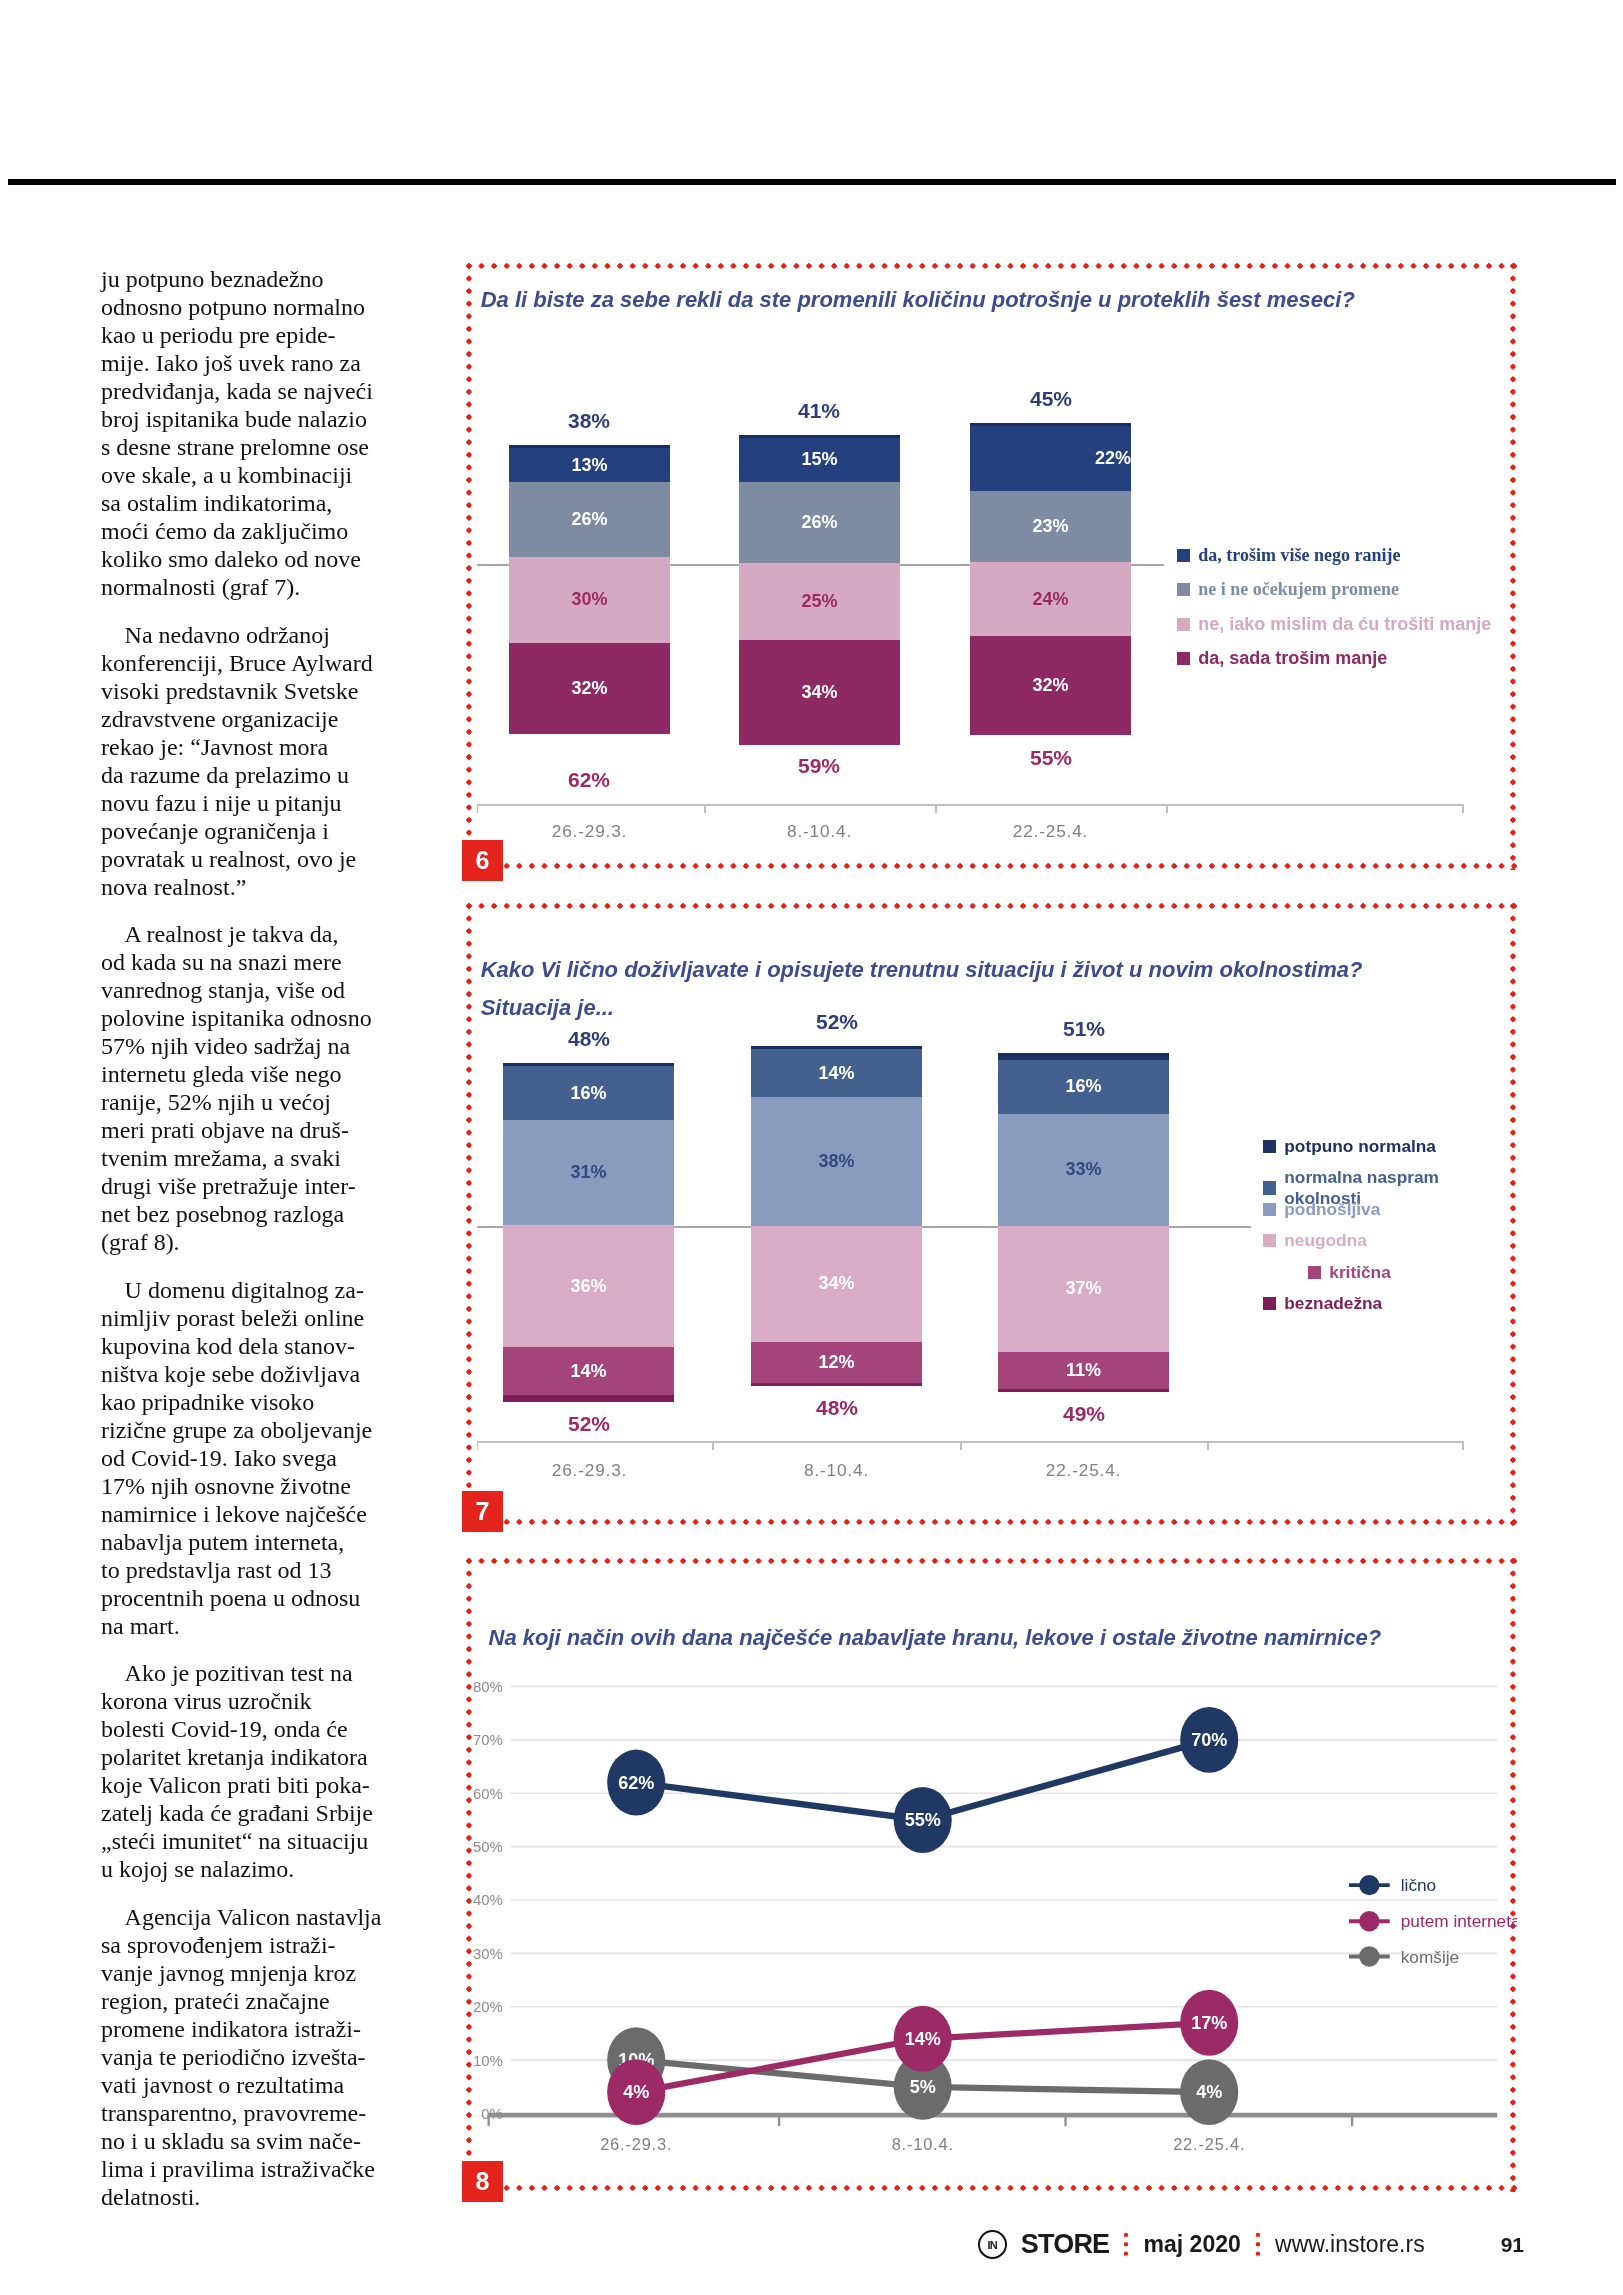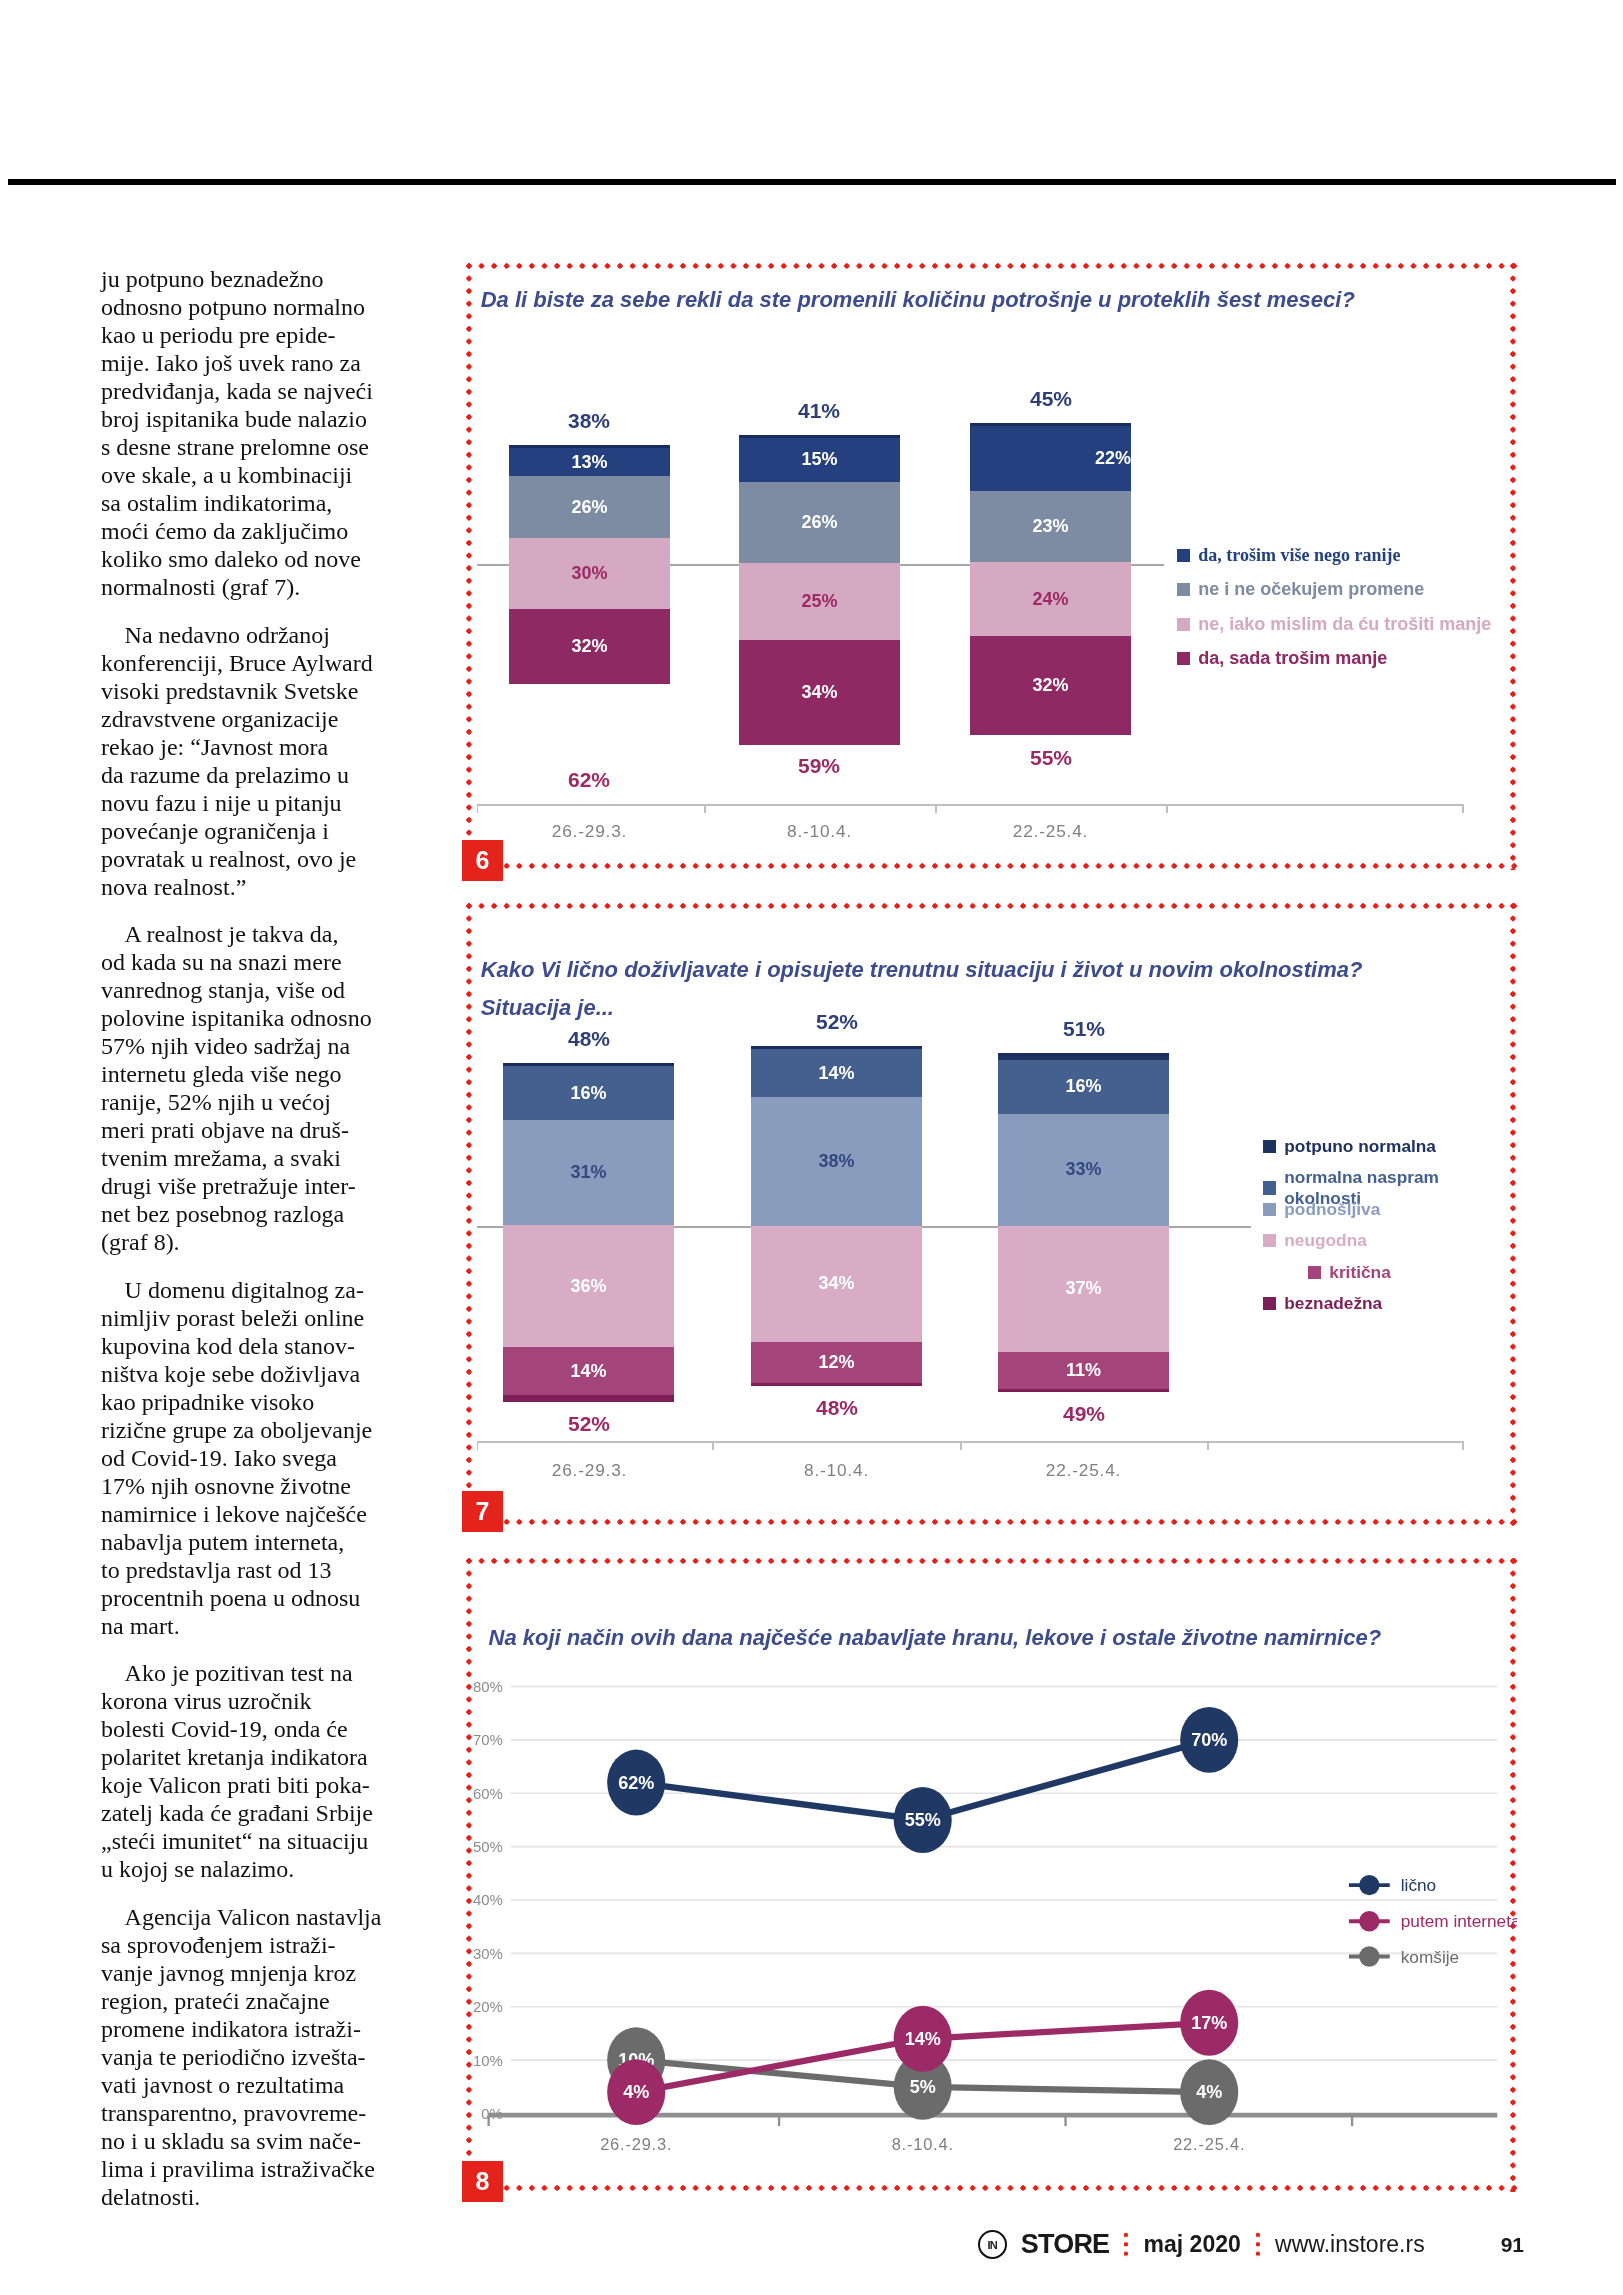--- a/index.html
+++ b/index.html
@@ -137,21 +137,21 @@
     <div class="dot-v b-right"></div>
     <div class="figtitle" style="top:25px;">Da li biste za sebe rekli da ste promenili količinu potrošnje u proteklih šest meseci?</div>
     <div class="plot">
         <div class="axisline" style="left: 11.8px; top: 542px; width: 986px;"></div>
         <div class="tick" style="left: 11.8px; top: 542px;"></div>
         <div class="tick" style="left: 239px; top: 542px;"></div>
         <div class="tick" style="left: 470px; top: 542px;"></div>
         <div class="tick" style="left: 701px; top: 542px;"></div>
         <div class="tick" style="left: 997px; top: 542px;"></div>
         <div class="divider" style="left: 11.8px; top: 302px; width: 687px;"></div>
-        <div class="bar" style="left: 44px; top: 183px; width: 161px; height: 239px;">
+        <div class="bar" style="left: 44px; top: 183px; width: 161px; height: 289px;">
           <div class="seg" style="height: 40px; background: rgb(36, 64, 126);">
             <div class="seglab" style="color: rgb(255, 255, 255);">13%</div>
           </div>
           <div class="seg" style="height: 81px; background: rgb(125, 140, 163);">
             <div class="seglab" style="color: rgb(255, 255, 255);">26%</div>
           </div>
           <div class="seg" style="height: 93px; background: rgb(213, 169, 194);">
             <div class="seglab" style="color: rgb(156, 42, 102);">30%</div>
           </div>
           <div class="seg" style="height: 99px; background: rgb(142, 41, 99);">
@@ -192,21 +192,21 @@
             <div class="seglab" style="color: rgb(255, 255, 255);">32%</div>
           </div>
         </div>
         <div class="toptotal" style="left: 523px; top: 125px;">45%</div>
         <div class="bottotal" style="left: 523px; top: 484px;">55%</div>
         <div class="catlab" style="left: 499px; top: 559px;">22.-25.4.</div>
         <div class="lgrow" style="left: 712px; top: 283px; font-size: 18px; color: rgb(36, 64, 126); font-family: Liberation Serif, serif;">
           <div class="lgswatch" style="background: rgb(36, 64, 126);"></div>
           <div class="">da, trošim više nego ranije</div>
         </div>
-        <div class="lgrow" style="left: 712px; top: 317px; font-size: 18px; color: rgb(125, 140, 163);">
+        <div class="lgrow" style="left: 712px; top: 317px; font-size: 18px; color: rgb(125, 140, 163); font-family: Liberation Serif, serif;">
           <div class="lgswatch" style="background: rgb(125, 140, 163);"></div>
           <div class="">ne i ne očekujem promene</div>
         </div>
         <div class="lgrow" style="left: 712px; top: 352px; font-size: 18px; color: rgb(213, 169, 194);">
           <div class="lgswatch" style="background: rgb(213, 169, 194);"></div>
           <div class="">ne, iako mislim da ću trošiti manje</div>
         </div>
         <div class="lgrow" style="left: 712px; top: 386px; font-size: 18px; color: rgb(142, 41, 99);">
           <div class="lgswatch" style="background: rgb(142, 41, 99);"></div>
           <div class="">da, sada trošim manje</div>

